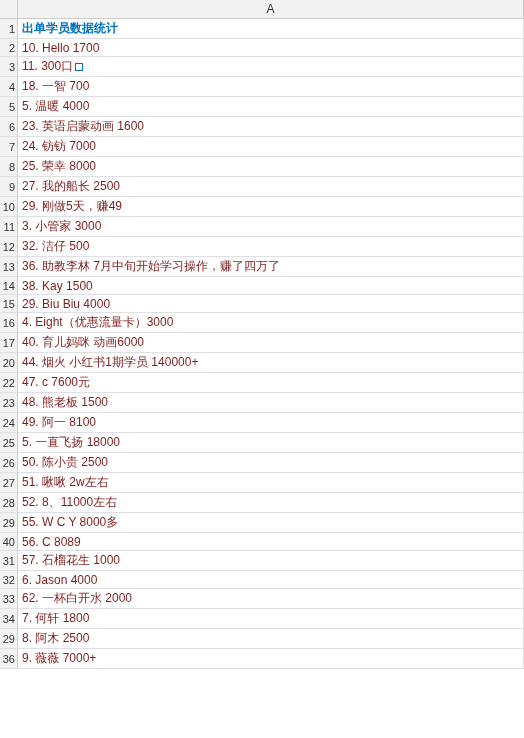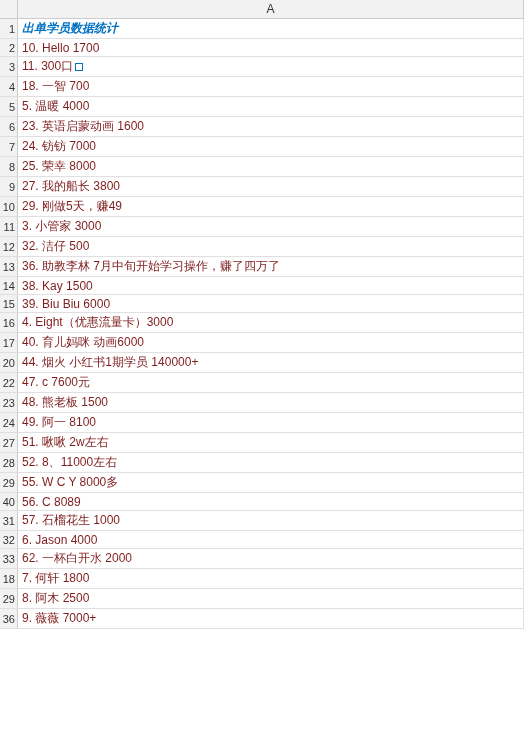--- a/index.html
+++ b/index.html
@@ -62,21 +62,20 @@
       font-size: 12px;
       display: flex;
       align-items: center;
       border-right: 1px solid #e0e0e0;
       white-space: nowrap;
       overflow: hidden;
     }
     .row-cell.header-cell {
       font-weight: bold;
       color: #0070c0;
-      font-style: italic;
     }
     .row-1 .row-cell {
       font-weight: bold;
     }
     .small-box {
       display: inline-block;
       width: 8px;
       height: 8px;
       border: 1px solid #0070c0;
       margin-left: 2px;
@@ -118,21 +117,21 @@
     <div class="data-row">
       <div class="row-num">7</div>
       <div class="row-cell">24. 钫钫 7000</div>
     </div>
     <div class="data-row">
       <div class="row-num">8</div>
       <div class="row-cell">25. 荣幸 8000</div>
     </div>
     <div class="data-row">
       <div class="row-num">9</div>
-      <div class="row-cell">27. 我的船长 3800</div>
+      <div class="row-cell">27. 我的船长 2500</div>
     </div>
     <div class="data-row">
       <div class="row-num">10</div>
       <div class="row-cell">29. 刚做5天，赚49</div>
     </div>
     <div class="data-row">
       <div class="row-num">11</div>
       <div class="row-cell">3. 小管家 3000</div>
     </div>
     <div class="data-row">
@@ -142,21 +141,21 @@
     <div class="data-row">
       <div class="row-num">13</div>
       <div class="row-cell">36. 助教李林 7月中旬开始学习操作，赚了四万了</div>
     </div>
     <div class="data-row">
       <div class="row-num">14</div>
       <div class="row-cell">38. Kay 1500</div>
     </div>
     <div class="data-row">
       <div class="row-num">15</div>
-      <div class="row-cell">39. Biu Biu  6000</div>
+      <div class="row-cell">29. Biu Biu  4000</div>
     </div>
     <div class="data-row">
       <div class="row-num">16</div>
       <div class="row-cell">4. Eight（优惠流量卡）3000</div>
     </div>
     <div class="data-row">
       <div class="row-num">17</div>
       <div class="row-cell">40. 育儿妈咪 动画6000</div>
     </div>
     <div class="data-row">
@@ -169,20 +168,28 @@
     </div>
     <div class="data-row">
       <div class="row-num">23</div>
       <div class="row-cell">48. 熊老板 1500</div>
     </div>
     <div class="data-row">
       <div class="row-num">24</div>
       <div class="row-cell">49. 阿一 8100</div>
     </div>
     <div class="data-row">
+      <div class="row-num">25</div>
+      <div class="row-cell">5. 一直飞扬 18000</div>
+    </div>
+    <div class="data-row">
+      <div class="row-num">26</div>
+      <div class="row-cell">50. 陈小贵 2500</div>
+    </div>
+    <div class="data-row">
       <div class="row-num">27</div>
       <div class="row-cell">51. 啾啾 2w左右</div>
     </div>
     <div class="data-row">
       <div class="row-num">28</div>
       <div class="row-cell">52. 8、11000左右</div>
     </div>
     <div class="data-row">
       <div class="row-num">29</div>
       <div class="row-cell">55. W C Y 8000多</div>
@@ -197,21 +204,21 @@
     </div>
     <div class="data-row">
       <div class="row-num">32</div>
       <div class="row-cell">6. Jason 4000</div>
     </div>
     <div class="data-row">
       <div class="row-num">33</div>
       <div class="row-cell">62. 一杯白开水 2000</div>
     </div>
     <div class="data-row">
-      <div class="row-num">18</div>
+      <div class="row-num">34</div>
       <div class="row-cell">7. 何轩 1800</div>
     </div>
     <div class="data-row">
       <div class="row-num">29</div>
       <div class="row-cell">8. 阿木 2500</div>
     </div>
     <div class="data-row">
       <div class="row-num">36</div>
       <div class="row-cell">9. 薇薇 7000+</div>
     </div>

